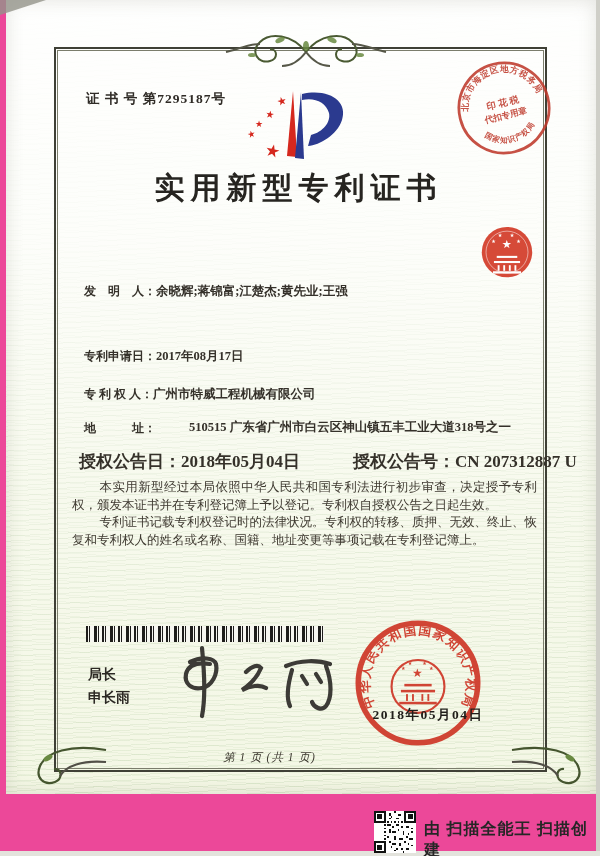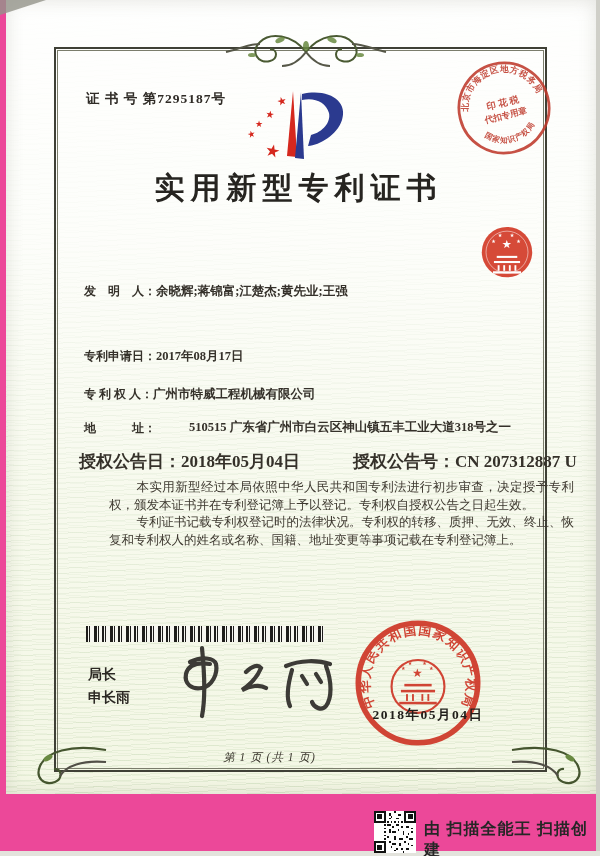--- a/index.html
+++ b/index.html
@@ -35,21 +35,21 @@
     font-size:30px;font-weight:bold;letter-spacing:6px;color:#262420;
   }
   .frow{position:absolute;left:84px;font-size:12.5px;font-weight:600;color:#35312a;white-space:nowrap;}
   .frow .flab{font-size:12px;}
   .frow.wrapRow{white-space:normal;width:440px;}
   .frow.wrapRow .fval{display:inline-block;vertical-align:top;width:330px;line-height:15.5px;margin-left:33px;}
   .grantrow{position:absolute;left:79px;top:450px;font-size:17px;font-weight:600;color:#35312a;white-space:nowrap;}
   .grant2{position:absolute;left:274px;top:0;}
   .paras{
     position:absolute;left:72px;top:479px;width:465px;
-    font-size:12.5px;line-height:17.6px;text-align:justify;color:#3e3930;margin-left:37px;
+    font-size:12.5px;line-height:17.6px;text-align:justify;color:#3e3930;
   }
   .paras p{margin:0;text-indent:2.2em;}
   .barcode{
     position:absolute;left:86px;top:626px;width:238px;height:16px;
     background-image:repeating-linear-gradient(90deg,
       #1e1d1b 0 2px,#f6f6f0 2px 3px,#1e1d1b 3px 4px,#f6f6f0 4px 8px,
       #1e1d1b 8px 11px,#f6f6f0 11px 12px,#1e1d1b 12px 13px,#f6f6f0 13px 16px);
   }
   .director-title{left:88px;top:666px;font-size:14px;font-weight:700;color:#2c2924;}
   .director-name{left:88px;top:689px;font-size:14px;font-weight:700;color:#2c2924;}

